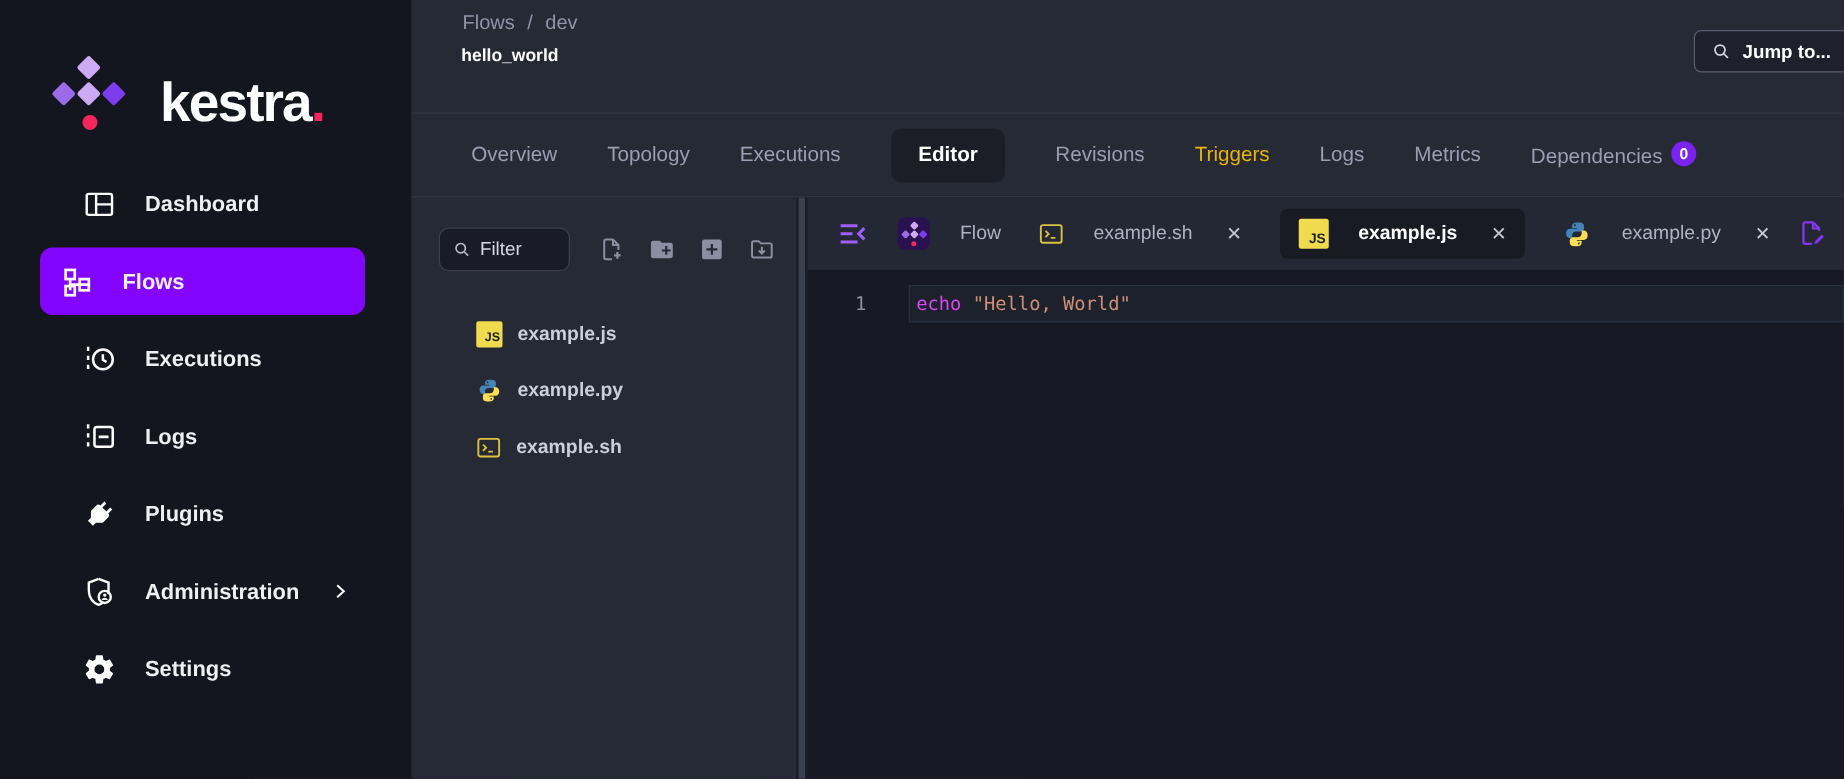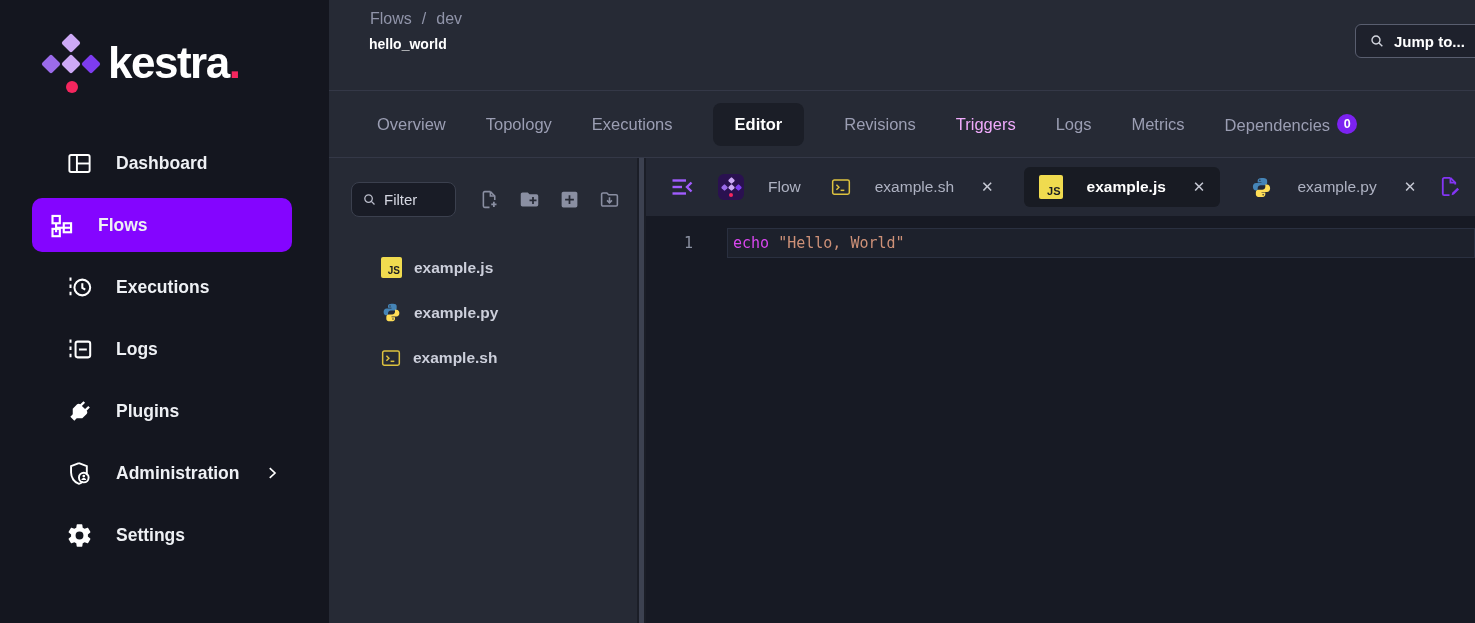--- a/index.html
+++ b/index.html
@@ -6,21 +6,21 @@
   html,body { width:1475px; height:623px; overflow:hidden; }
   body {
     position:relative; background:#262a35;
     font-family:"Liberation Sans", sans-serif;
     color:#e8e9ef; -webkit-font-smoothing:antialiased;
   }
   svg { display:block; }
 
   
   .sidebar { position:absolute; left:0; top:0; width:329px; height:623px; background:#14161f; z-index:5; }
-  .logo { position:absolute; left:42px; top:32px; display:flex; align-items:center; gap:8px; cursor:pointer; }
+  .logo { position:absolute; left:42px; top:43px; display:flex; align-items:flex-end; gap:28px; cursor:pointer; }
   .logo-mark { width:58px; height:62px; position:relative; }
   .logo-mark i { position:absolute; width:14px; height:14px; border-radius:2px; transform:rotate(45deg); }
   .lm-top    { left:22px; top:4px;  background:#cda9f6; }
   .lm-left   { left:2px;  top:25px; background:#9b6bea; }
   .lm-mid    { left:22px; top:25px; background:#cda9f6; }
   .lm-right  { left:42px; top:25px; background:#7e3cf0; }
   .lm-dot    { position:absolute; left:24px; top:49px; width:12px; height:12px; border-radius:50%; background:#f5265e; }
   .logo-text { font-size:44px; font-weight:800; letter-spacing:-1.5px; color:#ffffff; line-height:1; }
   .logo-text .dot { color:#f5265e; }
 
@@ -40,21 +40,21 @@
     border:1px solid #595e6f; border-radius:6px; display:flex; align-items:center; gap:9px; padding:0 13px;
     font-size:15px; font-weight:700; color:#ffffff; cursor:pointer; }
   .jump-btn .ic { width:16px; height:16px; color:#d3d5de; }
 
   
   .tabs-row { position:absolute; left:329px; top:90px; width:1146px; height:68px; background:#262a35;
     border-top:1px solid #343847; border-bottom:1px solid #343847;
     display:flex; align-items:center; padding-left:48px; gap:40px; }
   .ntab { font-size:16.5px; color:#9b9eb3; cursor:pointer; white-space:nowrap; }
   .ntab.active { background:#1b1e27; color:#ffffff; font-weight:700; border-radius:8px; padding:12px 22px; }
-  .ntab.disabled { color:#f0abfc; }
+  .ntab.disabled { color:#eab308; }
   .ntab-badge { display:inline-block; margin-left:7px; min-width:20px; height:20px; border-radius:50%;
     background:#7c22f1; color:#ffffff; font-size:12.5px; font-weight:700; text-align:center; line-height:20px;
     vertical-align:3px; }
 
   
   .explorer { position:absolute; left:329px; top:158px; width:320px; height:465px; background:#262a35; }
   .explorer-toolbar { display:flex; align-items:center; margin:24px 0 0 22px; }
   .filter-box { width:105px; height:35px; background:#191c26; border:1px solid #3b404e; border-radius:8px;
     display:flex; align-items:center; padding:0 10px; gap:7px; }
   .filter-box .ic { width:15px; height:15px; color:#b9bcc9; flex:0 0 15px; }

